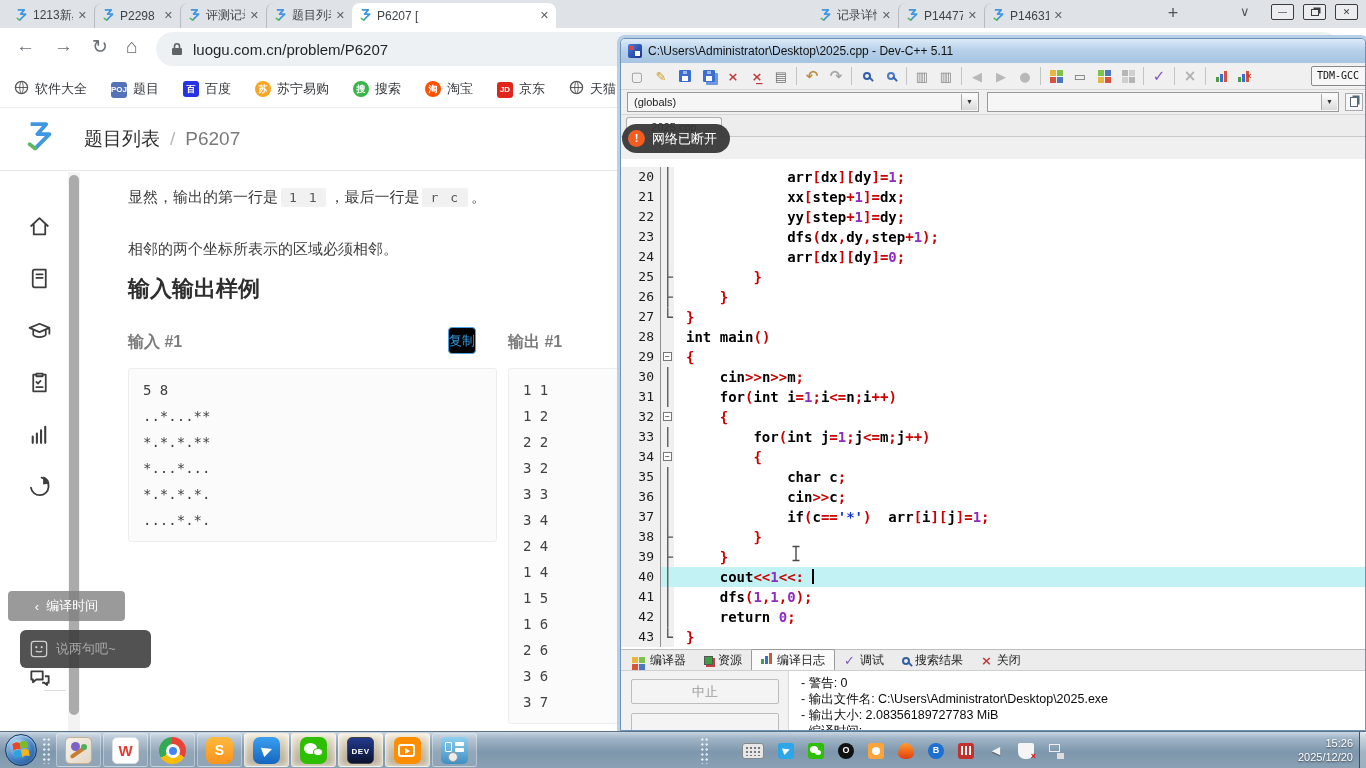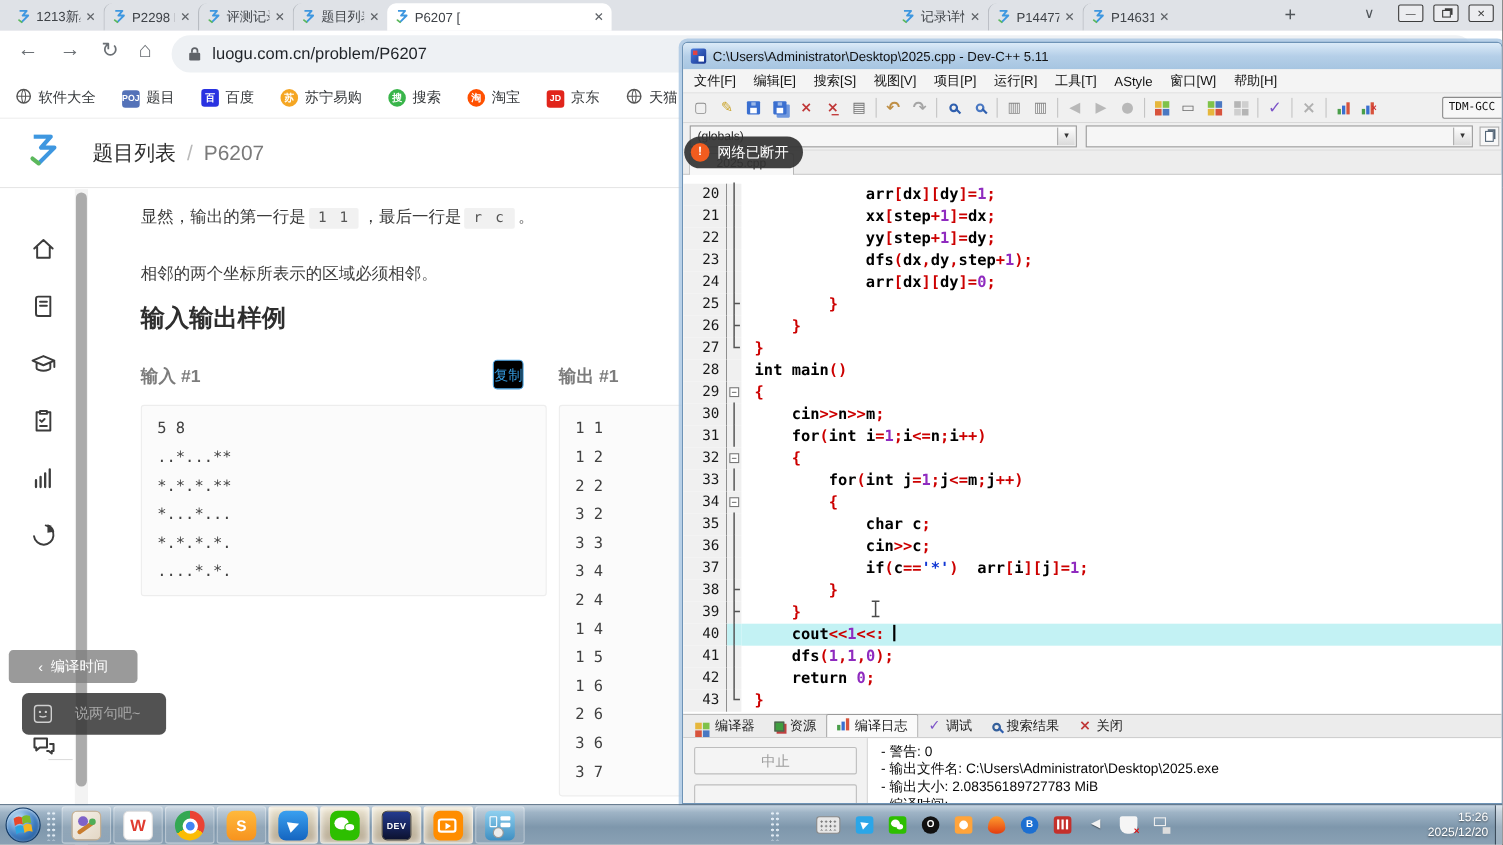--- a/index.html
+++ b/index.html
@@ -69,21 +69,21 @@
   #in-block{left:0;width:369px}
   #out-block{left:380px;width:368px}
   .sblock div{height:26px;line-height:26px;white-space:pre}
 
   
   #dm-collapse{position:absolute;left:8px;top:591px;width:117px;height:30px;border-radius:4px;
     background:rgba(125,125,125,.78);color:#fff;font-size:13px;display:flex;align-items:center;
     justify-content:center;gap:7px;z-index:20}
   #dm-input{position:absolute;left:20px;top:630px;width:131px;height:38px;border-radius:6px;
     background:rgba(58,58,58,.88);color:#a9a9a9;font-size:13px;display:flex;align-items:center;
-    padding-left:10px;gap:20px;z-index:20}
+    padding-left:10px;gap:8px;z-index:20}
   #chat-icon-fx{position:absolute;left:27px;top:558px;z-index:19}
 
   
   #livetoast{position:absolute;left:556px;top:1px;width:256px;height:25px;background:#222426;
     border-radius:5px;z-index:40;display:flex;align-items:center;color:#dcdcdc;font-size:13px;gap:8px;padding-left:14px}
   .lt-bars{display:inline-flex;align-items:flex-end;gap:1.5px}
   .lt-bars b{display:block;width:2.5px;background:#d63b2f}
   #lt-viewers{margin-left:6px}
 
   
@@ -439,32 +439,20 @@
 
 
   <div id="devcpp">
     <div class="dc-title">
       <span class="dc-icon">
           <i></i>
           <b></b>
         </span>
       <span>C:\Users\Administrator\Desktop\2025.cpp - Dev-C++ 5.11</span>
     </div>
-    <div class="dc-menu" id="dev-menus">
-        <span>文件[F]</span>
-        <span>编辑[E]</span>
-        <span>搜索[S]</span>
-        <span>视图[V]</span>
-        <span>项目[P]</span>
-        <span>运行[R]</span>
-        <span>工具[T]</span>
-        <span>AStyle</span>
-        <span>窗口[W]</span>
-        <span>帮助[H]</span>
-      </div>
     <div class="dc-tools" id="dev-toolbar">
         <div class="tbtn">
           <span class="gly" style="color:#8c8c8c">▢</span>
         </div>
         <div class="tbtn">
           <span class="gly" style="color:#c9a227">✎</span>
         </div>
         <div class="tbtn">
           <i class="disk"></i>
         </div>

